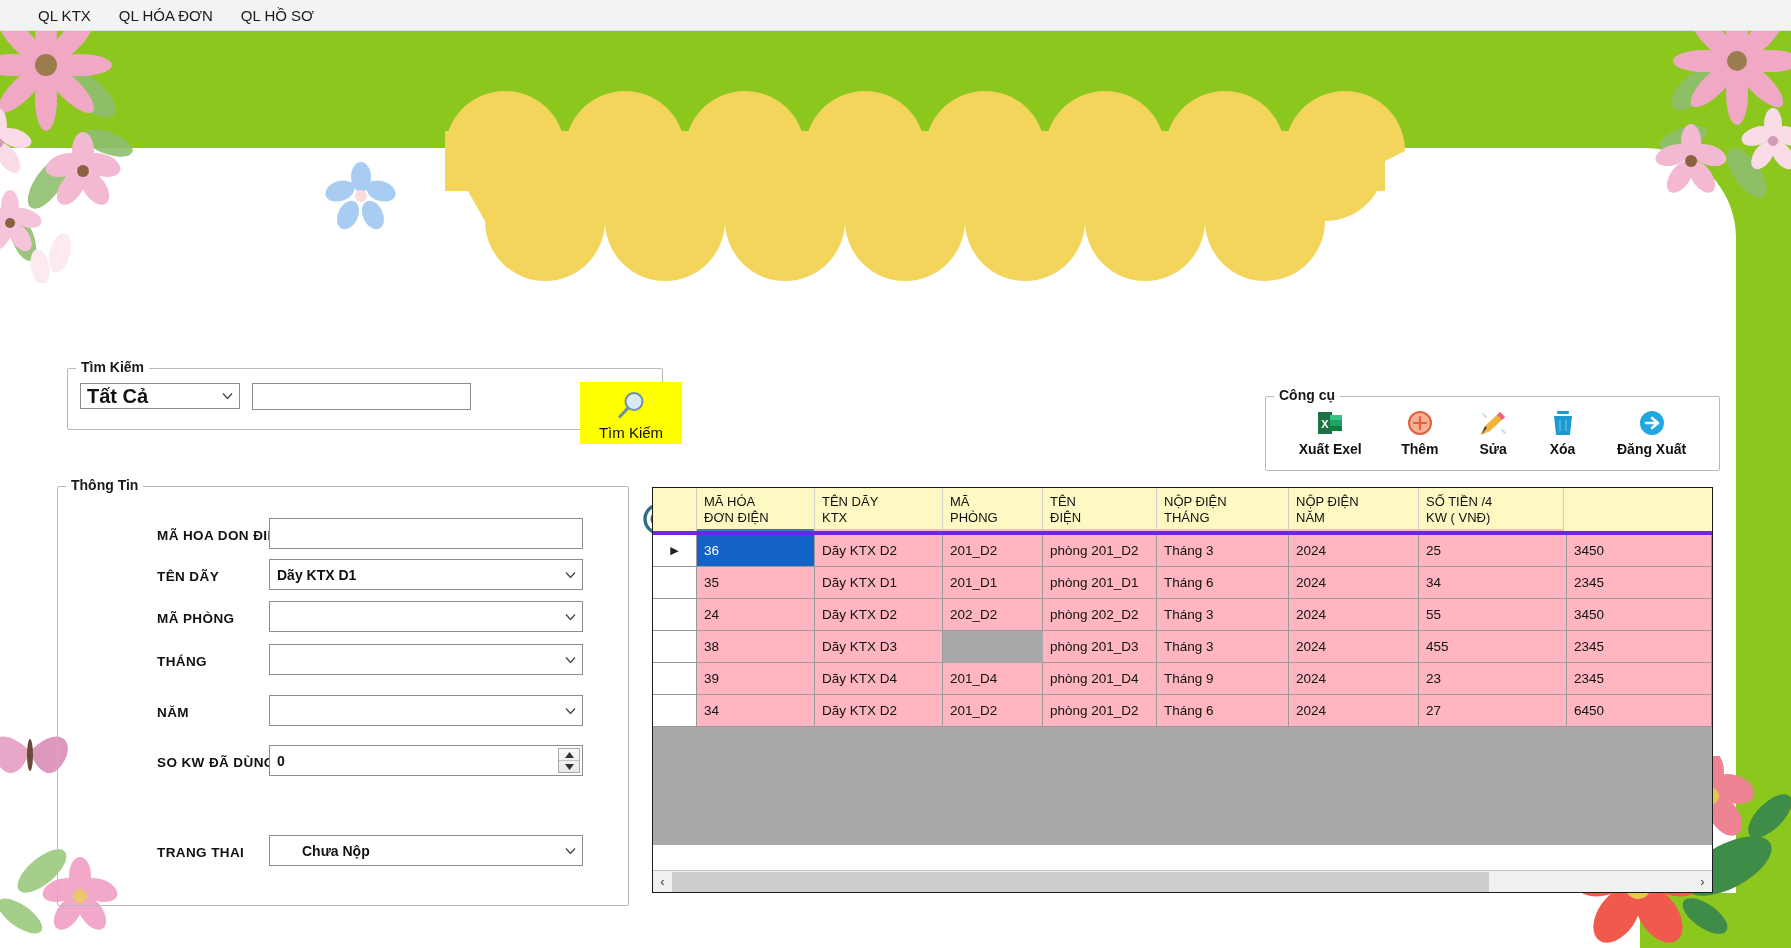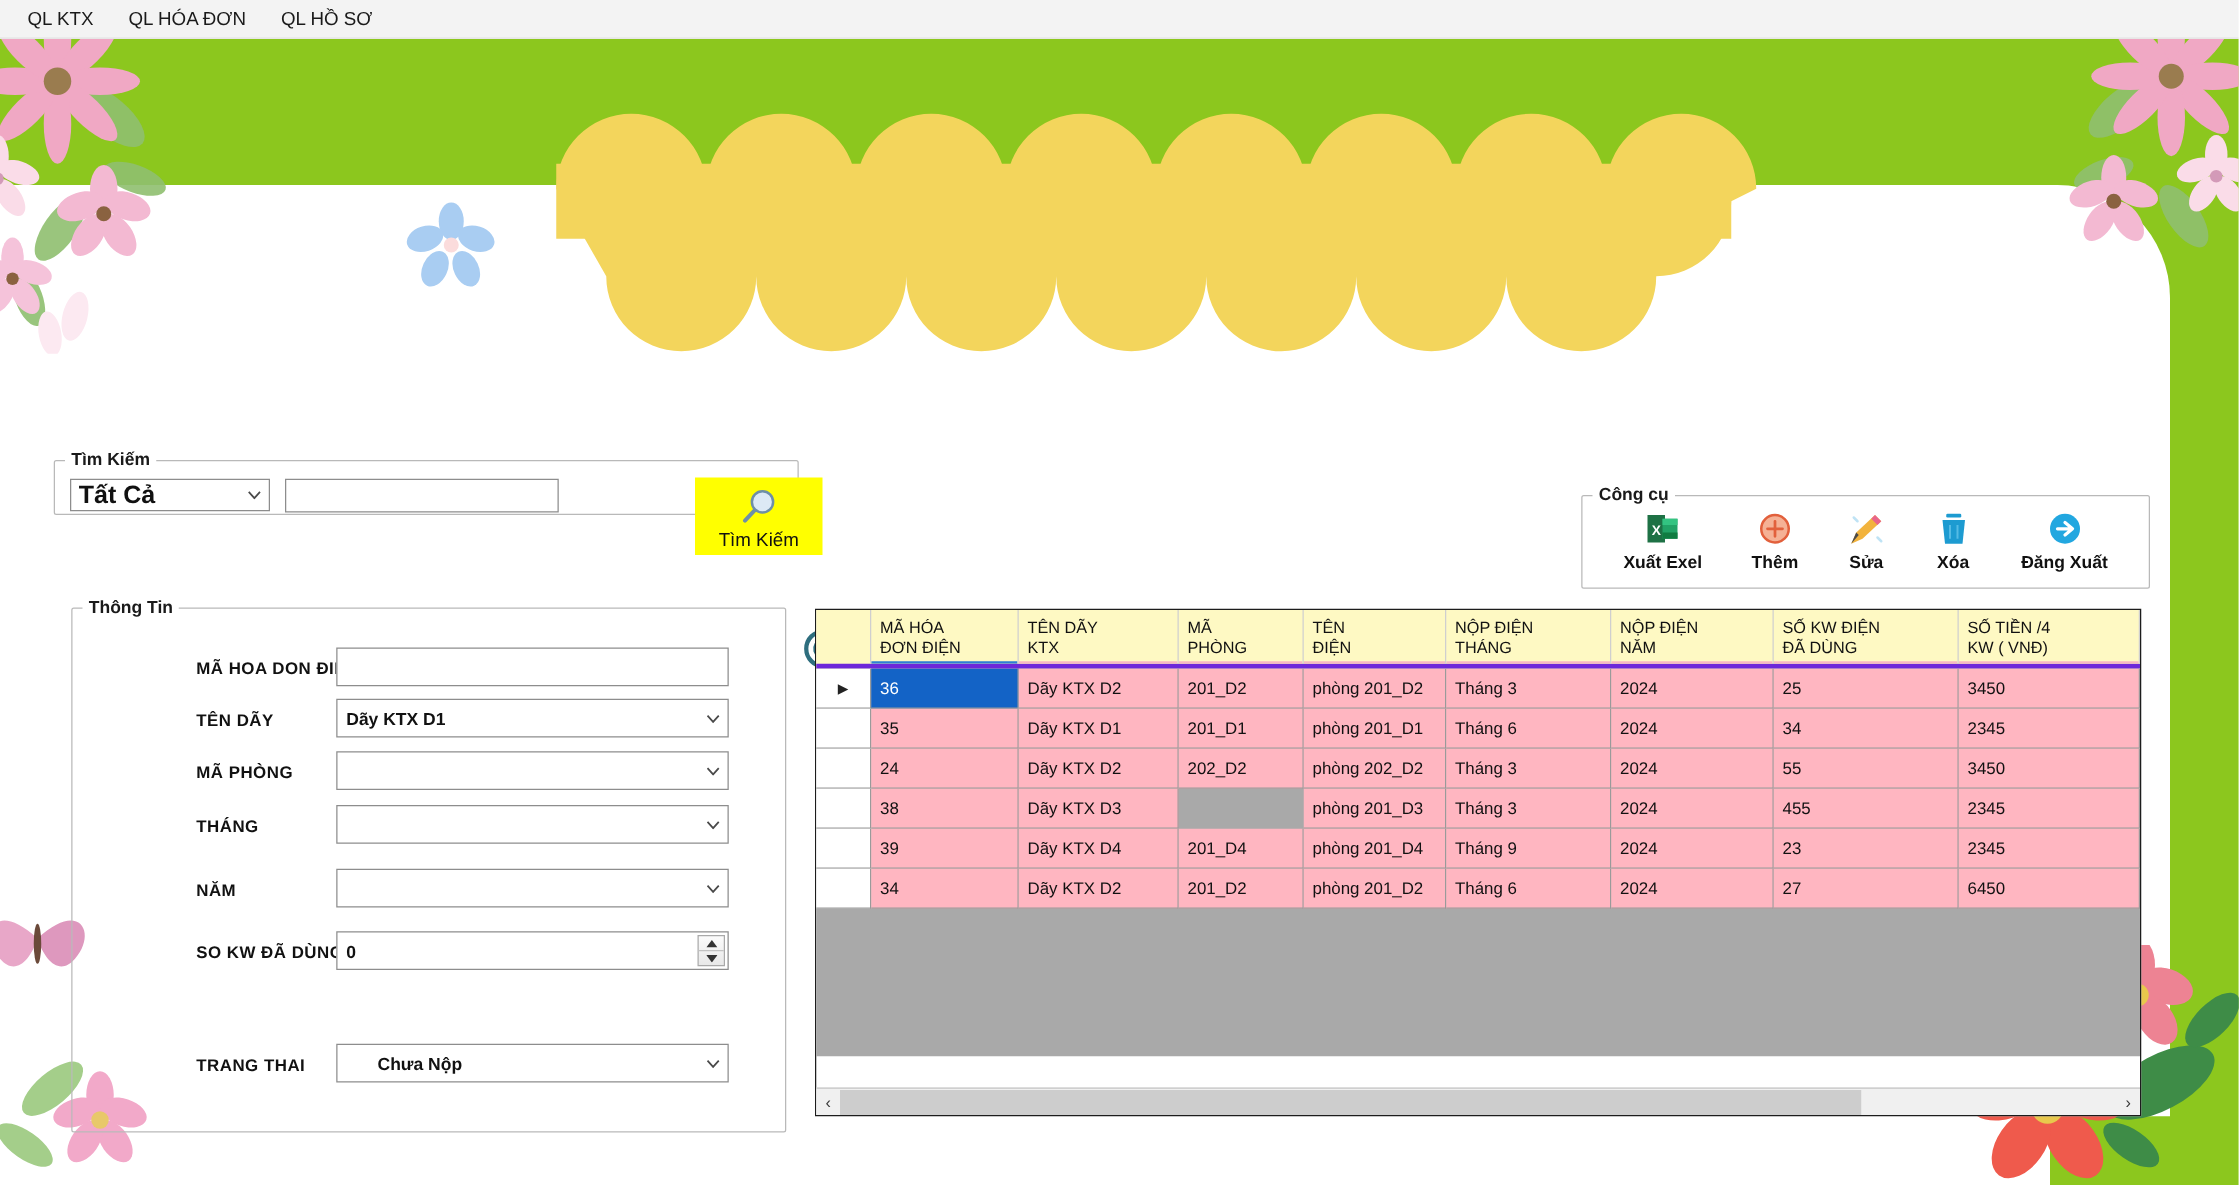--- a/index.html
+++ b/index.html
@@ -9,21 +9,21 @@
     font-family: "Liberation Sans", sans-serif;
     background: #ffffff;
     overflow: hidden;
     position: relative;
   }
 
   
   #menubar {
     position:absolute; left:0; top:0; width:1791px; height:31px;
     background:#f3f3f3; border-bottom:1px solid #e2e2e2;
-    display:flex; align-items:center; padding-left:8px; gap:0px;
+    display:flex; align-items:center; padding-left:24px; gap:0px;
     z-index:60;
   }
   .menu-item {
     font-size:15px; color:#1a1a1a; padding:5px 14px; cursor:default;
     white-space:nowrap;
   }
 
   
   #bg-wrap {
     position:absolute; left:0; top:31px; width:1791px; height:917px;
@@ -60,21 +60,21 @@
   .groupbox { position:absolute; }
   .gb-frame {
     position:absolute; inset:0; border:1px solid #b9b9b9; border-radius:2px;
   }
   .gb-title {
     position:absolute; left:9px; top:-9px; padding:0 5px; background:#ffffff;
     font-size:14px; font-weight:bold; color:#1a1a1a; white-space:nowrap;
   }
 
   
-  #grp-search { left:43px; top:337px; width:596px; height:44px; }
+  #grp-search { left:67px; top:337px; width:596px; height:62px; }
   #search-select {
     position:absolute; left:13px; top:15px; width:160px; height:26px;
     border:1px solid #8d8d8d; background:#ffffff; font-size:20px;
     font-weight:bold; color:#111; padding:0 20px 0 6px;
     display:flex; align-items:center;
   }
   .cb-arrow {
     position:absolute; right:6px; top:50%; transform:translateY(-50%);
     width:11px; height:7px;
   }
@@ -581,22 +581,20 @@
         <div class="hcell" style="flex: 0 0 128px;">TÊN DÃY
 KTX</div>
         <div class="hcell" style="flex: 0 0 100px;">MÃ
 PHÒNG</div>
         <div class="hcell" style="flex: 0 0 114px;">TÊN
 ĐIỆN</div>
         <div class="hcell" style="flex: 0 0 132px;">NỘP ĐIỆN
 THÁNG</div>
         <div class="hcell" style="flex: 0 0 130px;">NỘP ĐIỆN
 NĂM</div>
-        <div class="hcell" style="flex: 0 0 148px;">SỐ KW ĐIỆN
-ĐÃ DÙNG</div>
         <div class="hcell" style="flex: 0 0 145px;">SỐ TIỀN /4
 KW ( VNĐ)</div>
       </div>
     <div id="grid-body">
         <div class="grow">
           <div class="gcell rowhdr" style="flex: 0 0 44px;">
             <span style="font-size:11px;color:#222;">▶</span>
           </div>
           <div class="gcell active" style="flex: 0 0 118px;">36</div>
           <div class="gcell" style="flex: 0 0 128px;">Dãy KTX D2</div>

